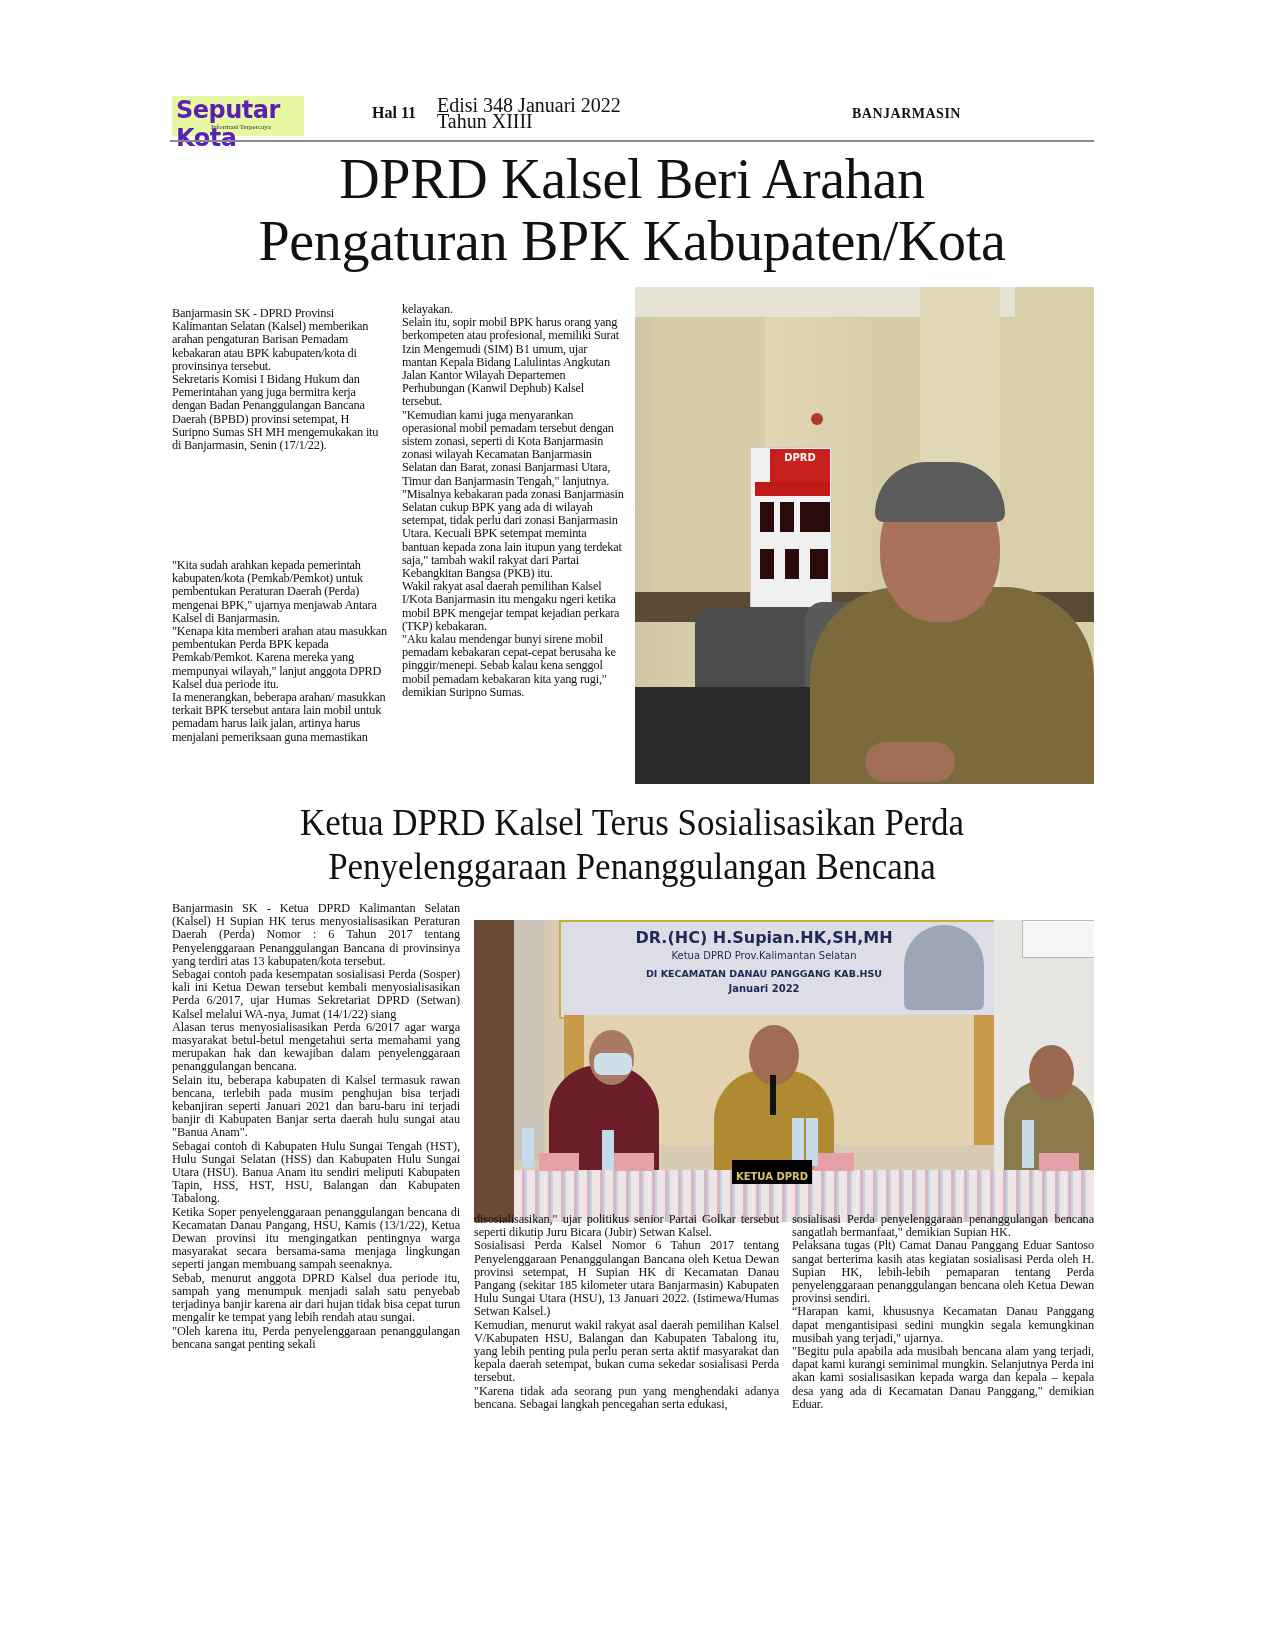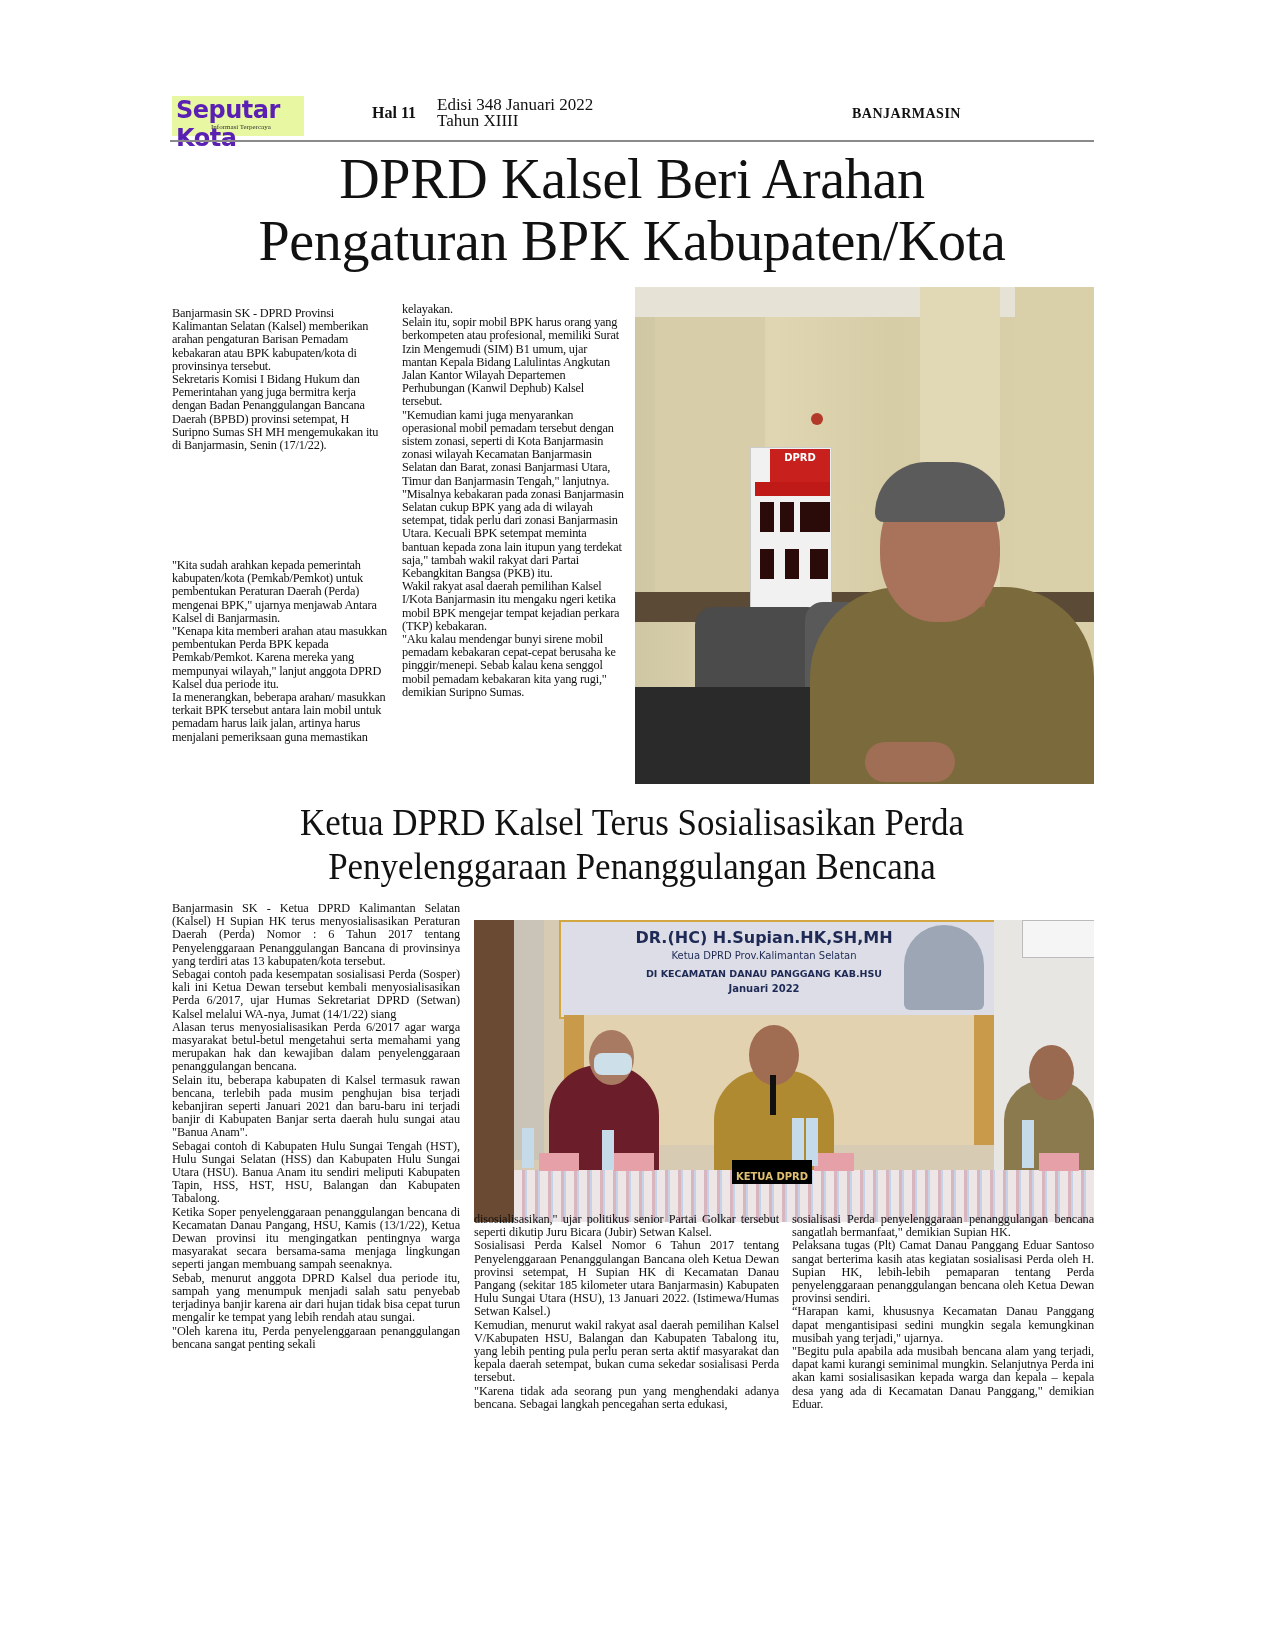--- a/index.html
+++ b/index.html
@@ -6,21 +6,21 @@
   body { width: 1275px; height: 1650px; position: relative; overflow: hidden;
          font-family: "Liberation Serif", "DejaVu Serif", serif; color: #111; }
 
   
   .masthead { position: absolute; left: 172px; top: 96px; width: 132px; height: 40px;
               background: #e8f7a2; }
   .masthead .brand { position: absolute; left: 4px; top: 0px; font-family: "DejaVu Sans", sans-serif;
                      font-weight: bold; font-size: 24px; color: #5a1fb3; letter-spacing: -0.5px; line-height: 28px; }
   .masthead .tagline { position: absolute; left: 5px; top: 27px; font-size: 7px; color: #333; line-height: 9px; padding-left: 34px; }
   .hal { position: absolute; left: 372px; top: 104px; font-size: 16px; font-weight: bold; }
-  .edisi { position: absolute; left: 437px; top: 97px; font-size: 17px; line-height: 16px; }
+  .edisi { position: absolute; left: 437px; top: 97px; font-size: 20px; line-height: 16px; }
   .city { position: absolute; left: 852px; top: 106px; font-size: 14px; font-weight: bold; letter-spacing: 0.5px; }
   .hrule { position: absolute; left: 170px; top: 140px; width: 924px; height: 2px; background: #8a8a8a; }
 
   
   .headline1 { position: absolute; left: 170px; top: 148px; width: 924px; text-align: center;
                font-size: 56px; line-height: 62px; font-weight: normal; letter-spacing: -0.3px; }
   .headline2 { position: absolute; left: 170px; top: 800px; width: 924px; text-align: center;
                font-size: 38px; line-height: 44px; font-weight: normal; transform: scaleX(0.92); transform-origin: center top; }
 
   

